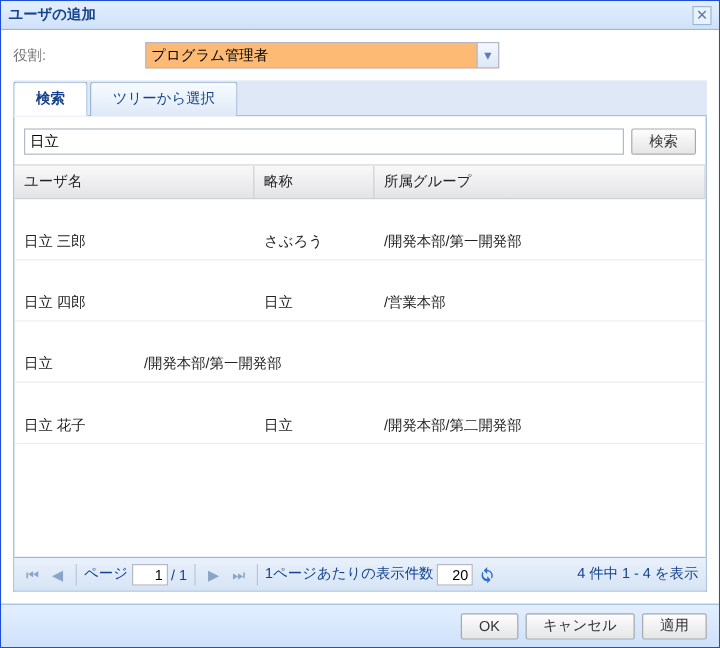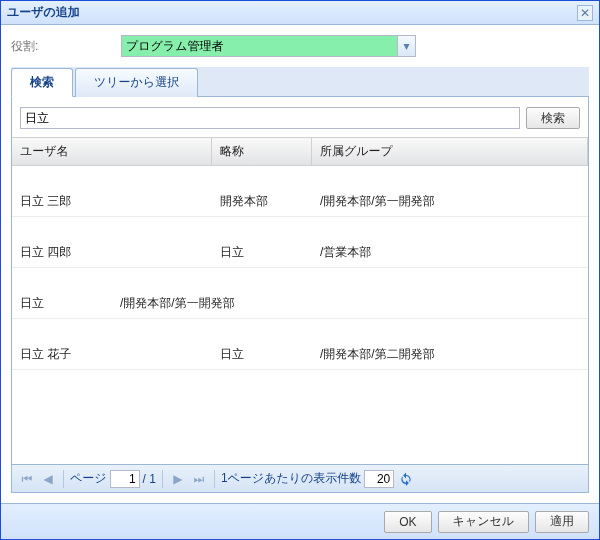--- a/index.html
+++ b/index.html
@@ -5,21 +5,21 @@
 * { box-sizing: border-box; margin: 0; padding: 0; }
 body { font-family: "MS PGothic", Arial, sans-serif; font-size: 12px; color: #222; background: #fff; }
 .window { width: 600px; height: 540px; border: 1px solid #1d4ed8; position: relative; display: flex; flex-direction: column; }
 .titlebar { background: linear-gradient(#e3efff, #cfe1fa); border-bottom: 1px solid #9ab7d6; height: 24px; display: flex; align-items: center; padding: 0 6px; }
 .title { color: #15428b; font-weight: bold; font-size: 12px; flex: 1; }
 .close-btn { width: 16px; height: 16px; border: 1px solid #9ab7d6; background: #e9f1fb; color: #5a7aa8; font-size: 12px; display: flex; align-items: center; justify-content: center; cursor: pointer; }
 .content { flex: 1; padding: 10px; background: #fff; display: flex; flex-direction: column; }
 .row-role { display: flex; align-items: center; gap: 10px; margin-bottom: 10px; }
 .label { color: #737373; font-size: 12px; width: 100px; }
 .select-wrap { position: relative; width: 295px; }
-.select-input { width: 100%; height: 22px; border: 1px solid #b5b8c8; padding: 0 22px 0 4px; font-size: 12px; background: #86efac; }
+.select-input { width: 100%; height: 22px; border: 1px solid #b5b8c8; padding: 0 22px 0 4px; font-size: 12px; background: #fdba74; }
 .select-trigger { position: absolute; right: 1px; top: 1px; width: 18px; height: 20px; background: linear-gradient(#f4f8fd,#dbe8f7); border-left: 1px solid #b5b8c8; display: flex; align-items: center; justify-content: center; cursor: pointer; color: #5b7fb0; }
 .tabs { display: flex; border-bottom: 1px solid #9ab7d6; background: #dfe8f6; }
 .tab { padding: 5px 18px; border: 1px solid #9ab7d6; border-bottom: none; margin-right: 2px; background: linear-gradient(#f7fbff,#dee9f7); color: #15428b; cursor: pointer; position: relative; top: 1px; border-radius: 3px 3px 0 0; }
 .tab.active { background: #fff; font-weight: bold; border-bottom: 1px solid #fff; }
 .tab-body { border: 1px solid #9ab7d6; border-top: none; flex: 1; display: flex; flex-direction: column; background: #fff; }
 .search-bar { padding: 10px 8px 8px 8px; display: flex; gap: 6px; }
 .search-input { flex: 1; height: 22px; border: 1px solid #b5b8c8; padding: 0 4px; font-size: 12px; }
 .btn { height: 22px; padding: 0 14px; background: linear-gradient(#fdfdfd,#e6e6e6); border: 1px solid #a9a9a9; border-radius: 2px; font-size: 12px; cursor: pointer; color: #333; }
 .grid { flex: 1; border-top: 1px solid #d0d0d0; display: flex; flex-direction: column; overflow: hidden; }
 .grid-header { display: flex; background: linear-gradient(#f9f9f9,#e3e4e6); border-bottom: 1px solid #d0d0d0; }
@@ -72,21 +72,21 @@
 
       <div class="grid">
         <div class="grid-header">
           <div class="cell col1">ユーザ名</div>
           <div class="cell col2">略称</div>
           <div class="cell col3">所属グループ</div>
         </div>
         <div class="grid-body" id="grid-body">
             <div class="grid-row">
               <div class="cell col1">日立 三郎</div>
-              <div class="cell col2">開発本部</div>
+              <div class="cell col2">さぶろう</div>
               <div class="cell col3">/開発本部/第一開発部</div>
             </div>
             <div class="grid-row">
               <div class="cell col1">日立 四郎</div>
               <div class="cell col2">日立</div>
               <div class="cell col3">/営業本部</div>
             </div>
             <div class="grid-row">
               <div class="cell col2">日立</div>
               <div class="cell col3">/開発本部/第一開発部</div>
@@ -111,20 +111,21 @@
         <div class="pbtn">⏭</div>
         <div class="sep"></div>
         <span class="pager-label">1ページあたりの表示件数</span>
         <input class="page-input" value="20" style="">
         <div class="pbtn enabled refresh-icon">
           <svg viewBox="0 0 24 24">
               <path fill="#2a6fc9" d="M12 4V1L7 6l5 5V7c3.3 0 6 2.7 6 6 0 1-.2 1.9-.7 2.7l1.5 1.5C19.5 16 20 14.6 20 13c0-4.4-3.6-8-8-8zm0 14c-3.3 0-6-2.7-6-6 0-1 .2-1.9.7-2.7L5.2 7.8C4.5 10 4 11.4 4 13c0 4.4 3.6 8 8 8v3l5-5-5-5v4z"></path>
             </svg>
         </div>
         <div class="spacer"></div>
+        <span class="status">4 件中 1 - 4 を表示</span>
       </div>
     </div>
 
   </div>
   <div class="footer">
     <button class="btn">OK</button>
     <button class="btn">キャンセル</button>
     <button class="btn">適用</button>
   </div>
 </div>

